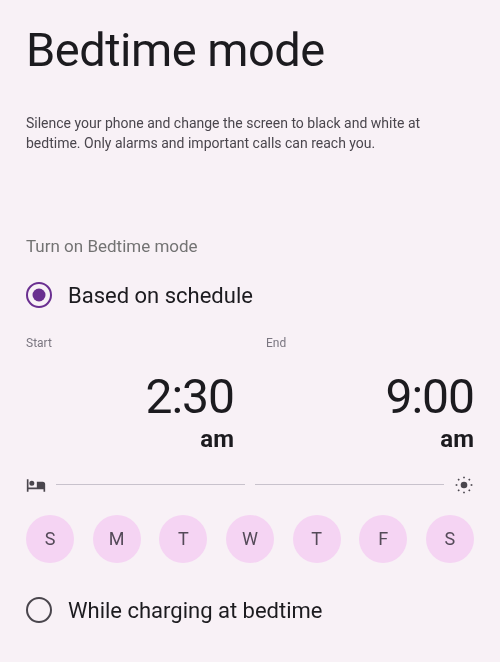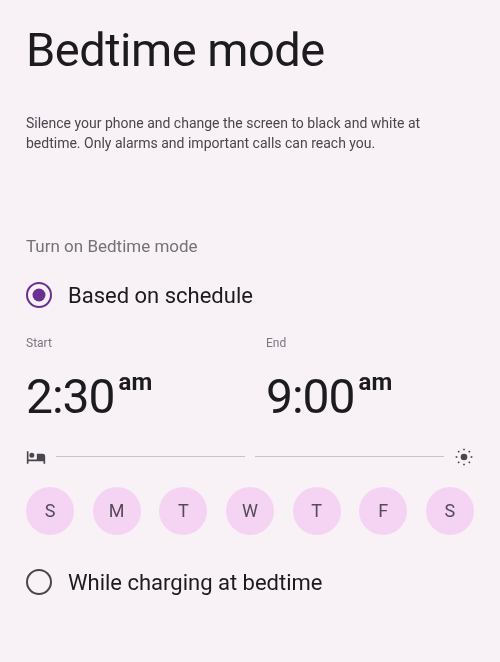--- a/index.html
+++ b/index.html
@@ -71,22 +71,23 @@
   .time-col {
     flex: 1;
   }
   .time-col.end { padding-left: 32px; }
   .time-label {
     font-size: 12px;
     color: #7a7680;
   }
   .time-value {
     display: flex;
-    align-items: flex-start;
+    align-items: flex-end;
     margin-top: 18px;
+    flex-direction: column;
   }
   .time-num {
     font-size: 48px;
     font-weight: 400;
     letter-spacing: -1px;
   }
   .time-ampm {
     font-size: 24px;
     margin-left: 4px;
     font-weight: bold;

